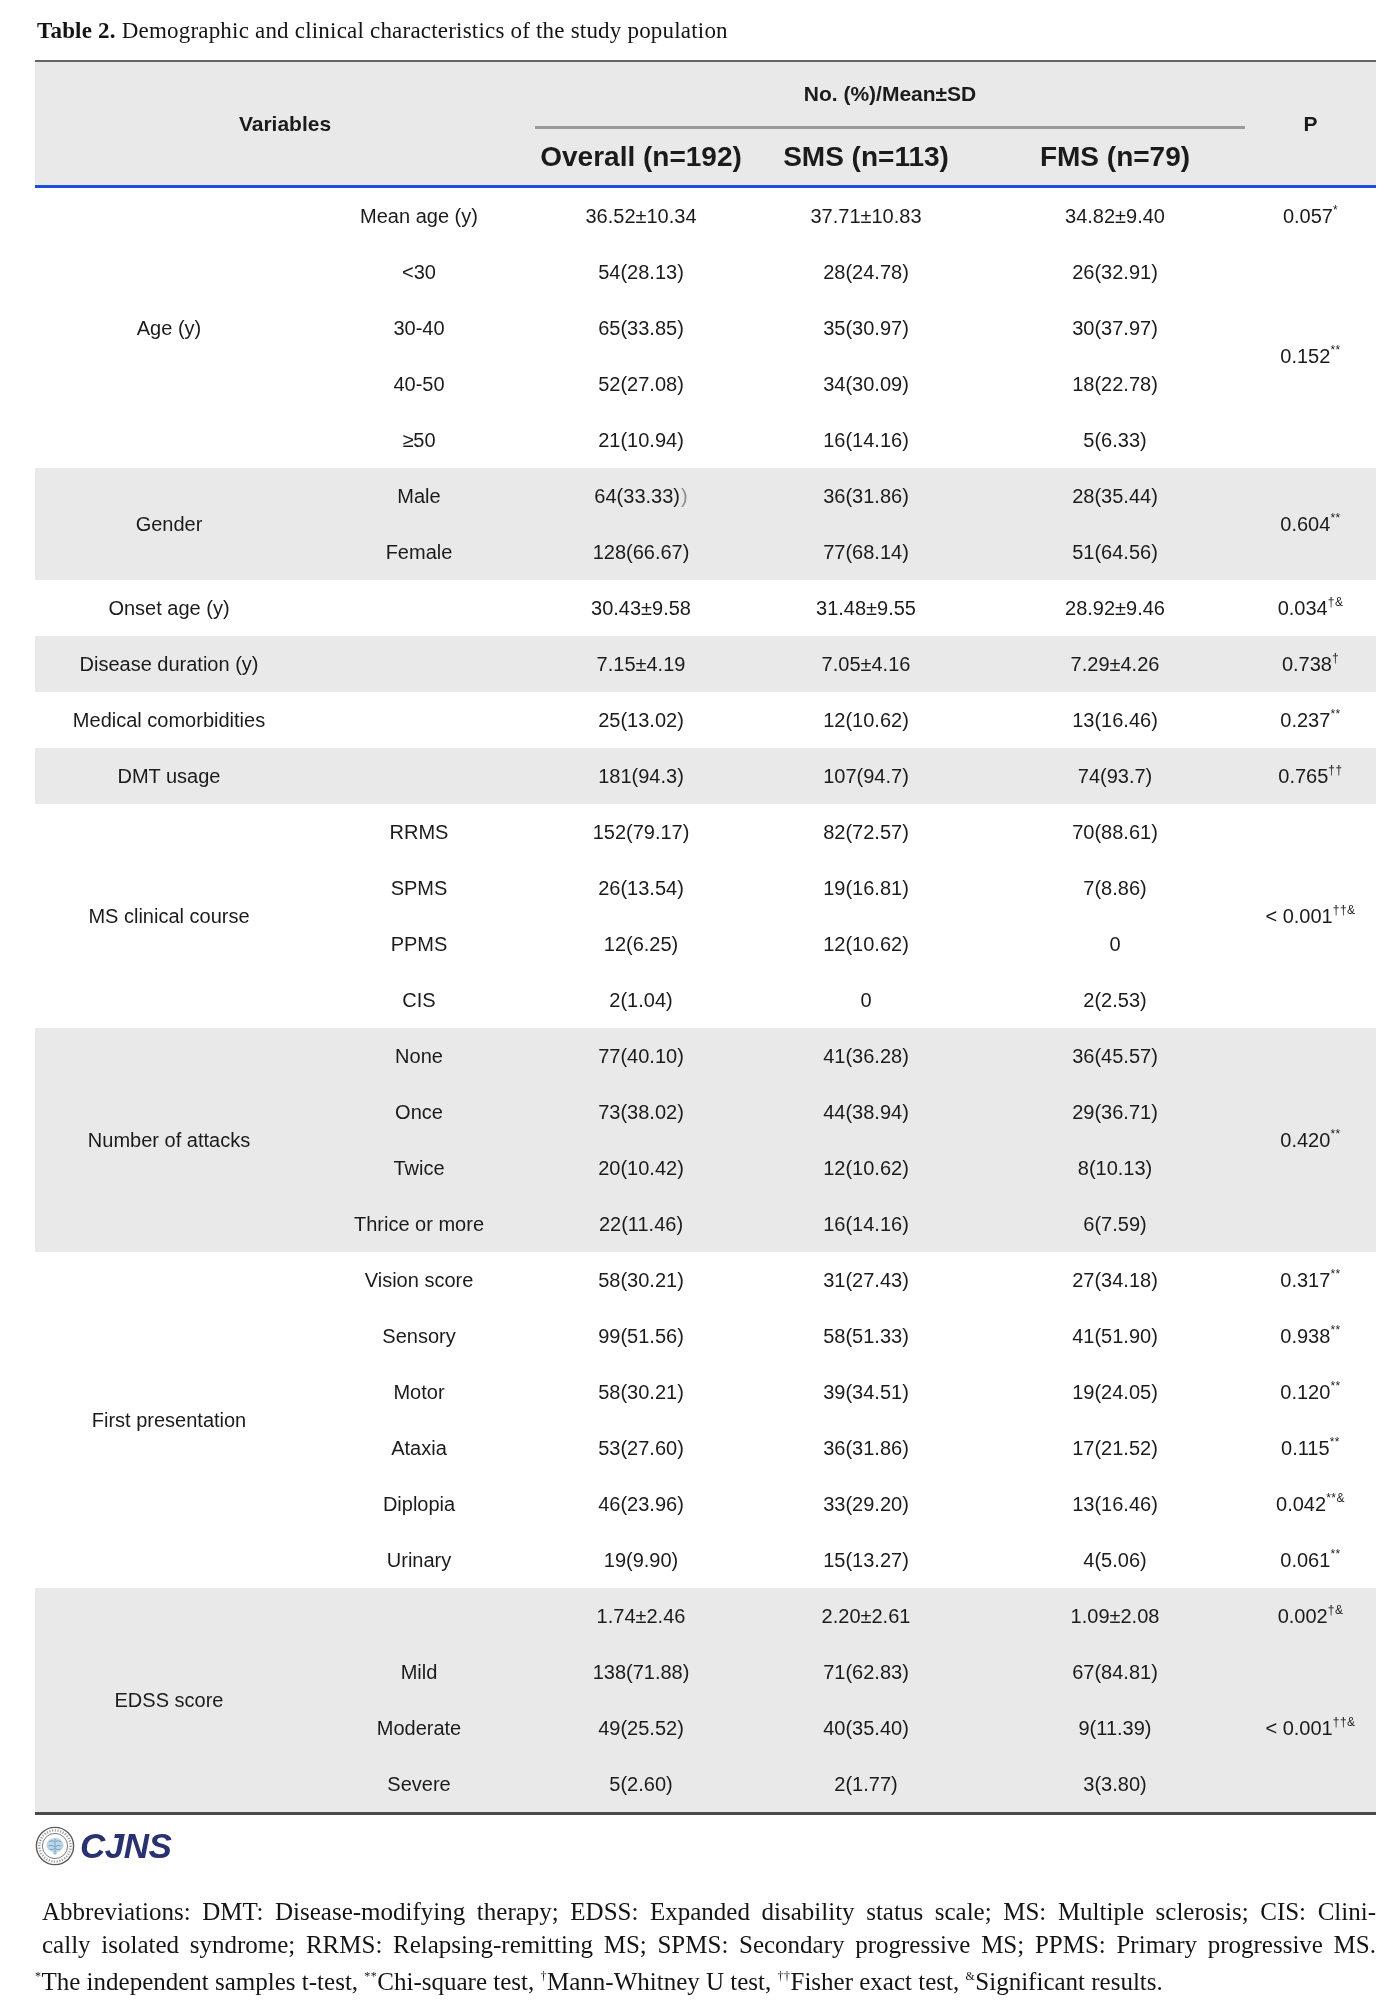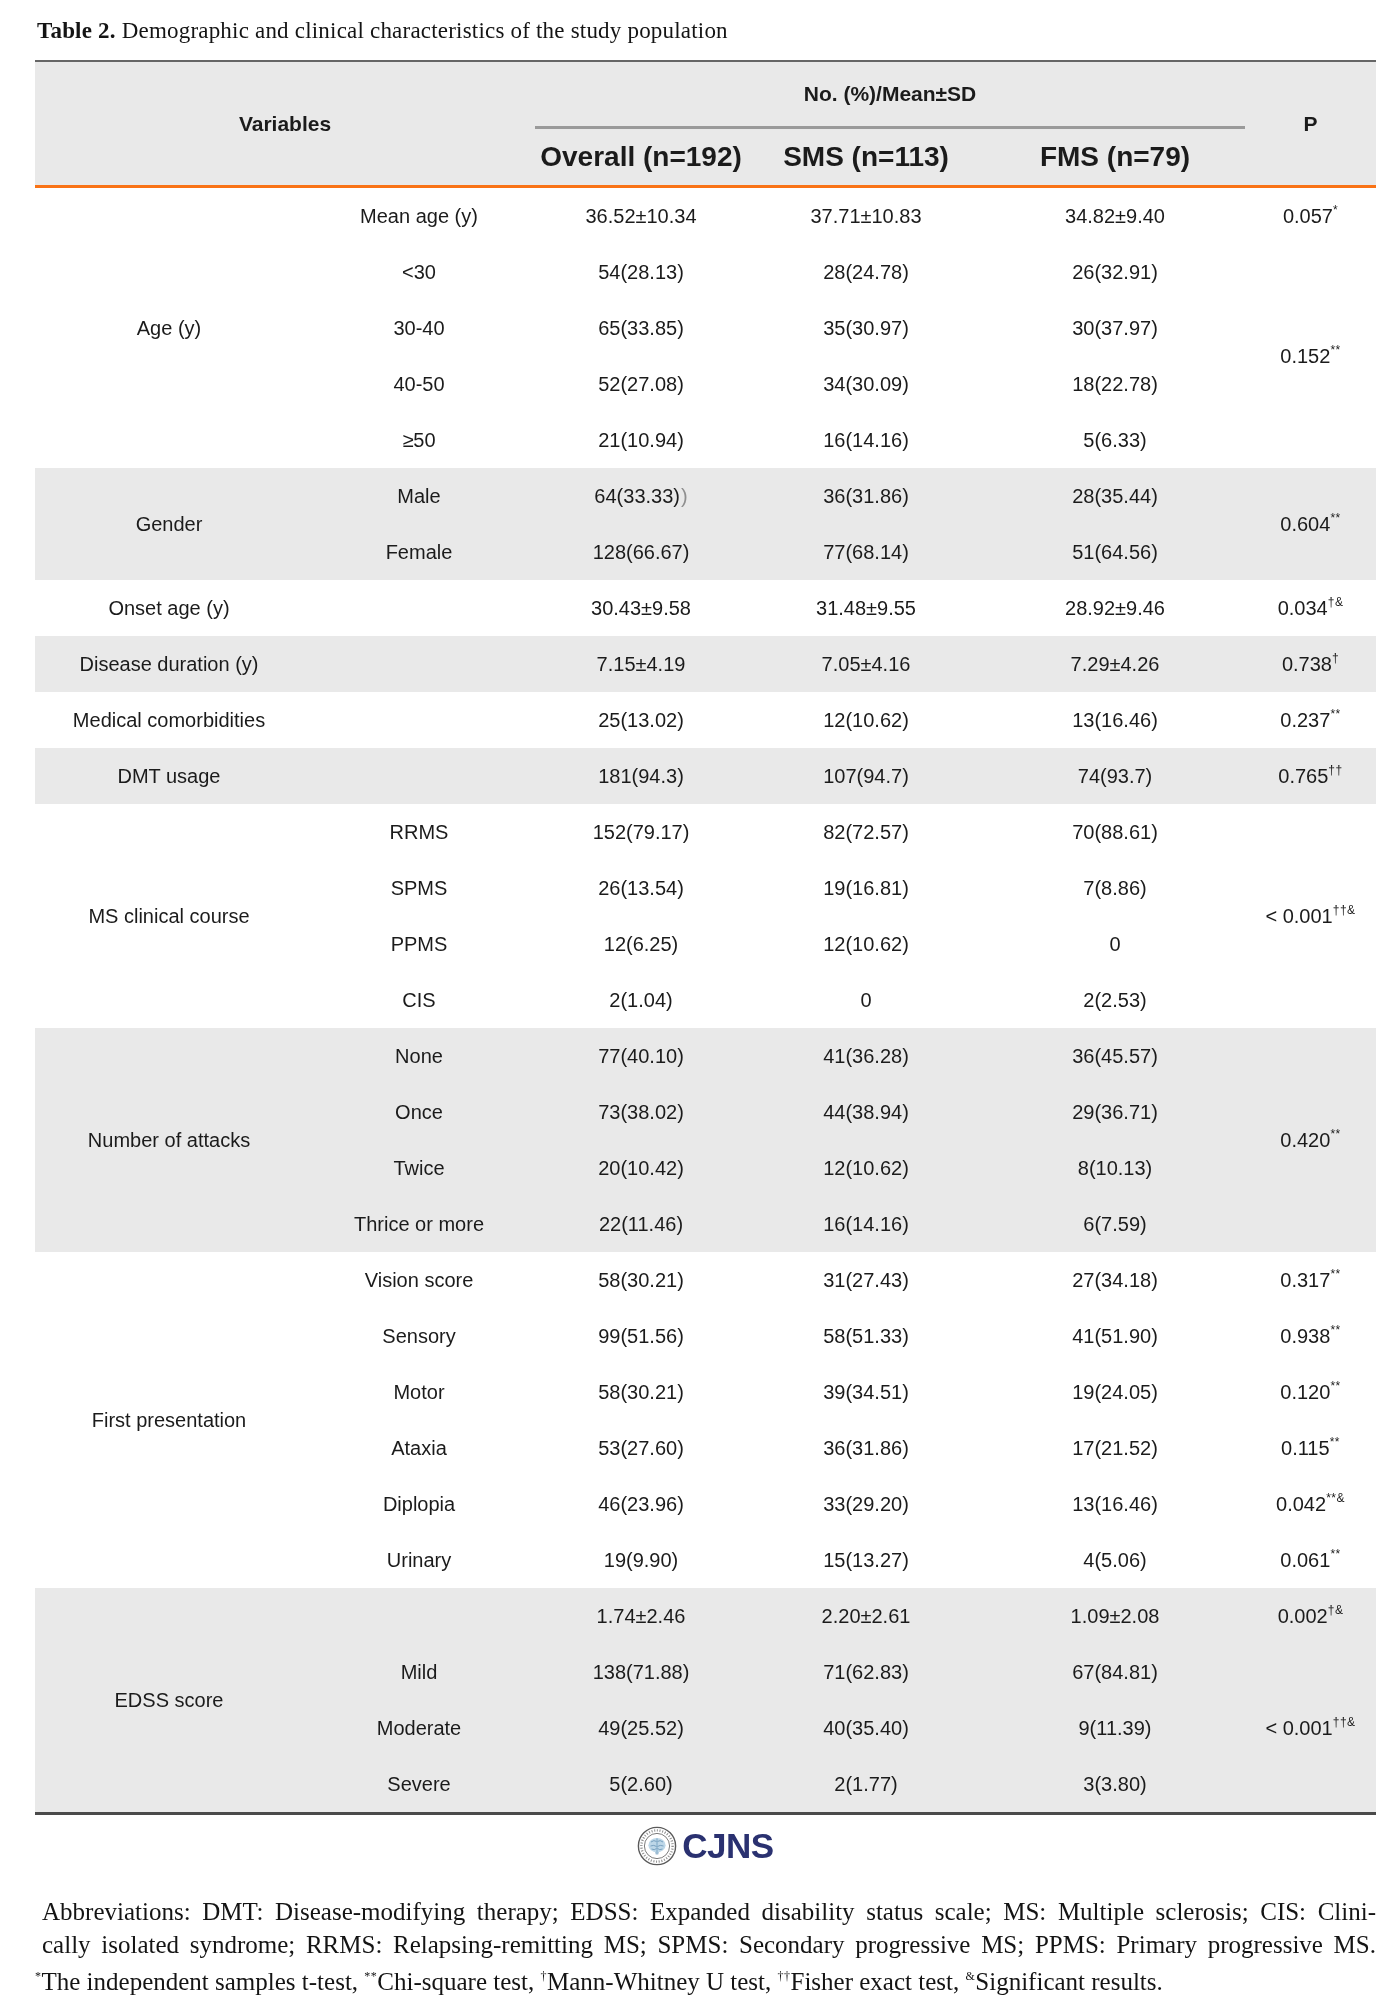--- a/index.html
+++ b/index.html
@@ -39,21 +39,21 @@
   col.c-fms { width: 260px; }
   col.c-p { width: 131px; }
 
   thead th {
     background: #e9e9e9;
     font-weight: bold;
     font-size: 21px;
     text-align: center;
     vertical-align: middle;
     padding: 0;
-    border-bottom: 3px solid #f97316;
+    border-bottom: 3px solid #1d4ed8;
   }
   thead tr.h1 th { height: 64px; }
   thead tr.h2 th { height: 56px; font-size: 28px; }
   thead th.group-th { border-bottom: 3px solid #9a9a9a; }
 
   tbody td {
     height: 56px;
     padding: 0 2px;
     text-align: center;
     vertical-align: middle;
@@ -67,24 +67,25 @@
     position: relative;
     top: -1px;
     letter-spacing: 0.5px;
   }
   span.artifact { color: #8f8f8f; margin-left: 1px; }
 
   
   .logo-row {
     width: 1341px;
     display: flex;
-    justify-content: center;
+    justify-content: flex-start;
     align-items: center;
     margin-top: 8px;
     height: 46px;
+    font-style: italic;
   }
   .logo-emblem { width: 40px; height: 40px; margin-right: 5px; }
   .logo-text {
     font-weight: bold;
     font-size: 35px;
     color: #2a3170;
     letter-spacing: -0.5px;
     font-family: "Liberation Sans", sans-serif;
   }
   

